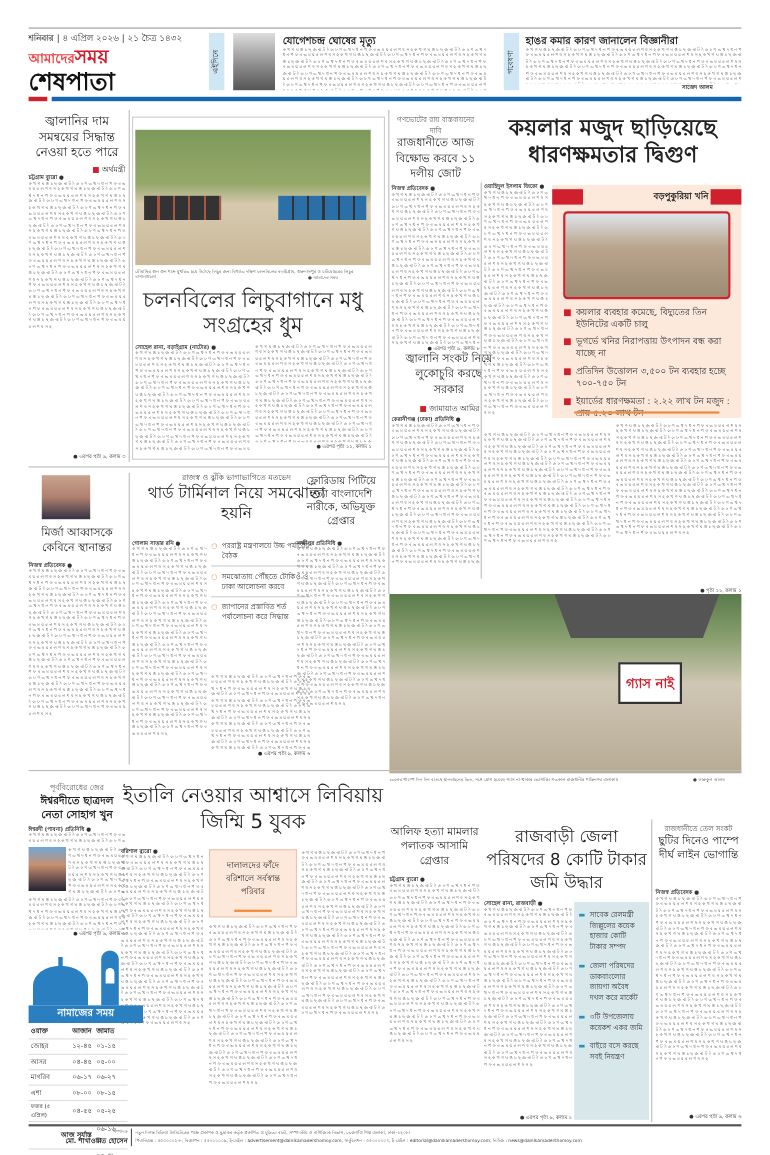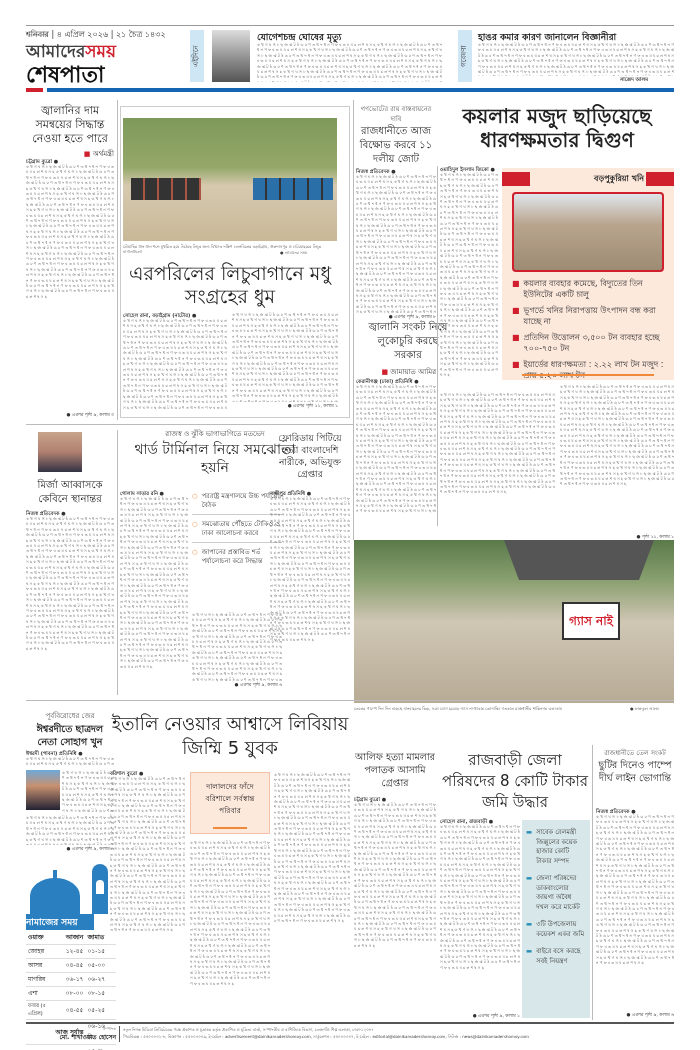--- a/index.html
+++ b/index.html
@@ -20,21 +20,21 @@
 table.nm{width:100%;border-collapse:collapse;font-size:6px}
 table.nm td{padding:1px 2px;border-bottom:1px solid #ddd}
 </style>
 </head>
 <body>
 
 <div class="abs" style="left:26px;top:28px;font-size:8px;color:#333">শনিবার | ৪ এপ্রিল ২০২৬ | ২১ চৈত্র ১৪৩২</div>
 <div class="abs hr" style="left:26px;top:25px;width:648px;border-color:#999"></div>
 <div class="abs" style="left:26px;top:33px">
   <div style="font-size:3px;color:#555">নতুন ধারার দৈনিক</div>
-  <span style="font-size:17px;font-weight:bold;color:#404040">আমাদের</span><span style="font-size:17px;font-weight:bold;color:#d0202e">সময়</span>
+  <span style="font-size:12px;font-weight:bold;color:#ef4444">আমাদের</span><span style="font-size:17px;font-weight:bold;color:#d0202e">সময়</span>
 </div>
 <div class="abs" style="left:26px;top:57px;font-size:22px;font-weight:bold;color:#111">শেষপাতা</div>
 <div class="abs" style="left:26px;top:88px;width:17px;height:4px;background:#d0202e"></div>
 <div class="abs" style="left:47px;top:88px;width:627px;height:4px;background:#1565b5"></div>
 
 <div class="abs" style="left:190px;top:30px;width:14px;height:52px;background:#cfe6f5;writing-mode:vertical-rl;transform:rotate(180deg);font-size:7px;text-align:center;color:#333"><span>এইদিনে</span></div>
 <div class="abs photo" style="left:212px;top:30px;width:38px;height:52px;background:linear-gradient(#ddd,#888 60%,#555)"></div>
 <div class="abs" style="left:257px;top:30px;font-size:9px;font-weight:bold">যোগেশচন্দ্র ঘোষের মৃত্যু</div>
 <div class="abs filler" style="left:257px;top:42px;width:185px;height:40px"></div>
 
@@ -49,21 +49,21 @@
 <div class="abs filler" style="left:26px;top:164px;width:88px;height:247px"></div>
 <div class="abs contd" style="left:26px;top:412px;width:88px">● এরপর পৃষ্ঠা ৯, কলাম ৩</div>
 
 <div class="abs" style="left:120px;top:106px;width:230px;height:312px;border:1px solid #ccc"></div>
 <div class="abs photo" style="left:123px;top:118px;width:214px;height:123px;background:linear-gradient(180deg,#7d9a5a 0%,#95a86a 40%,#d6c9ae 55%,#c8b898 100%)">
   <div style="position:absolute;left:8px;top:60px;width:70px;height:22px;background:repeating-linear-gradient(90deg,#333 0 12px,#aa5544 12px 14px)"></div>
   <div style="position:absolute;left:130px;top:60px;width:80px;height:22px;background:repeating-linear-gradient(90deg,#2a6fa8 0 12px,#333 12px 14px)"></div>
 </div>
 <div class="abs caption" style="left:123px;top:244px;width:214px">মৌমাছির গুন গুন শব্দে মুখরিত হয়ে উঠেছে লিচুর জন্য বিখ্যাত দক্ষিণ চলনবিলের বড়াইগ্রাম, গুরুদাসপুর ও চাটমোহরের লিচুর বাগানগুলো</div>
 <div class="abs caption" style="left:280px;top:250px">● আমাদের সময়</div>
-<div class="abs head" style="left:123px;top:262px;width:214px;font-size:19px;line-height:23px">এরপরিলের লিচুবাগানে মধু সংগ্রহের ধুম</div>
+<div class="abs head" style="left:123px;top:262px;width:214px;font-size:19px;line-height:23px">চলনবিলের লিচুবাগানে মধু সংগ্রহের ধুম</div>
 <div class="abs byline" style="left:123px;top:312px">সোহেল রানা, বড়াইগ্রাম (নাটোর) ●</div>
 <div class="abs filler" style="left:123px;top:318px;width:104px;height:92px"></div>
 <div class="abs filler" style="left:232px;top:312px;width:106px;height:90px"></div>
 <div class="abs contd" style="left:232px;top:403px;width:106px">● এরপর পৃষ্ঠা ১১, কলাম ১</div>
 
 <div class="abs head" style="left:356px;top:104px;width:80px;font-size:6.5px;line-height:10px;color:#555">গণভোটের রায় বাস্তবায়নের দাবি</div>
 <div class="abs head" style="left:356px;top:124px;width:80px;font-size:10px;line-height:14px">রাজধানীতে আজ বিক্ষোভ করবে ১১ দলীয় জোট</div>
 <div class="abs byline" style="left:356px;top:168px">নিজস্ব প্রতিবেদক ●</div>
 <div class="abs filler" style="left:356px;top:174px;width:80px;height:140px"></div>
 <div class="abs contd" style="left:356px;top:314px;width:80px">● এরপর পৃষ্ঠা ৯, কলাম ৮</div>
@@ -193,21 +193,21 @@
 <div class="abs byline" style="left:596px;top:808px">নিজস্ব প্রতিবেদক ●</div>
 <div class="abs filler" style="left:596px;top:814px;width:78px;height:198px"></div>
 <div class="abs contd" style="left:596px;top:1012px;width:78px">● এরপর পৃষ্ঠা ৯, কলাম ৬</div>
 
 <div class="abs" style="left:26px;top:862px;width:90px;height:52px">
   <div style="position:absolute;left:4px;top:16px;width:50px;height:36px;background:#2a7fc0;border-radius:50% 50% 0 0"></div>
   <div style="position:absolute;left:27px;top:8px;width:4px;height:10px;background:#2a7fc0"></div>
   <div style="position:absolute;left:66px;top:2px;width:16px;height:50px;background:#2a7fc0;border-radius:8px 8px 0 0"></div>
   <div style="position:absolute;left:70px;top:18px;width:8px;height:14px;background:#fff;border-radius:4px 4px 0 0"></div>
 </div>
-<div class="abs" style="left:26px;top:914px;width:68px;height:16px;background:#2a7fc0;color:#fff;text-align:left;font-size:9px;font-weight:bold;line-height:16px">নামাজের সময়</div>
+<div class="abs" style="left:26px;top:914px;width:104px;height:16px;background:#2a7fc0;color:#fff;text-align:center;font-size:9px;font-weight:bold;line-height:16px">নামাজের সময়</div>
 <div class="abs" style="left:26px;top:931px;width:90px">
   <table class="nm">
     <tbody>
         <tr>
           <td style="font-weight:bold">ওয়াক্ত</td>
           <td style="font-weight:bold">আজান</td>
           <td style="font-weight:bold">জামাত</td>
         </tr>
     <tr>
           <td>জোহর</td>

